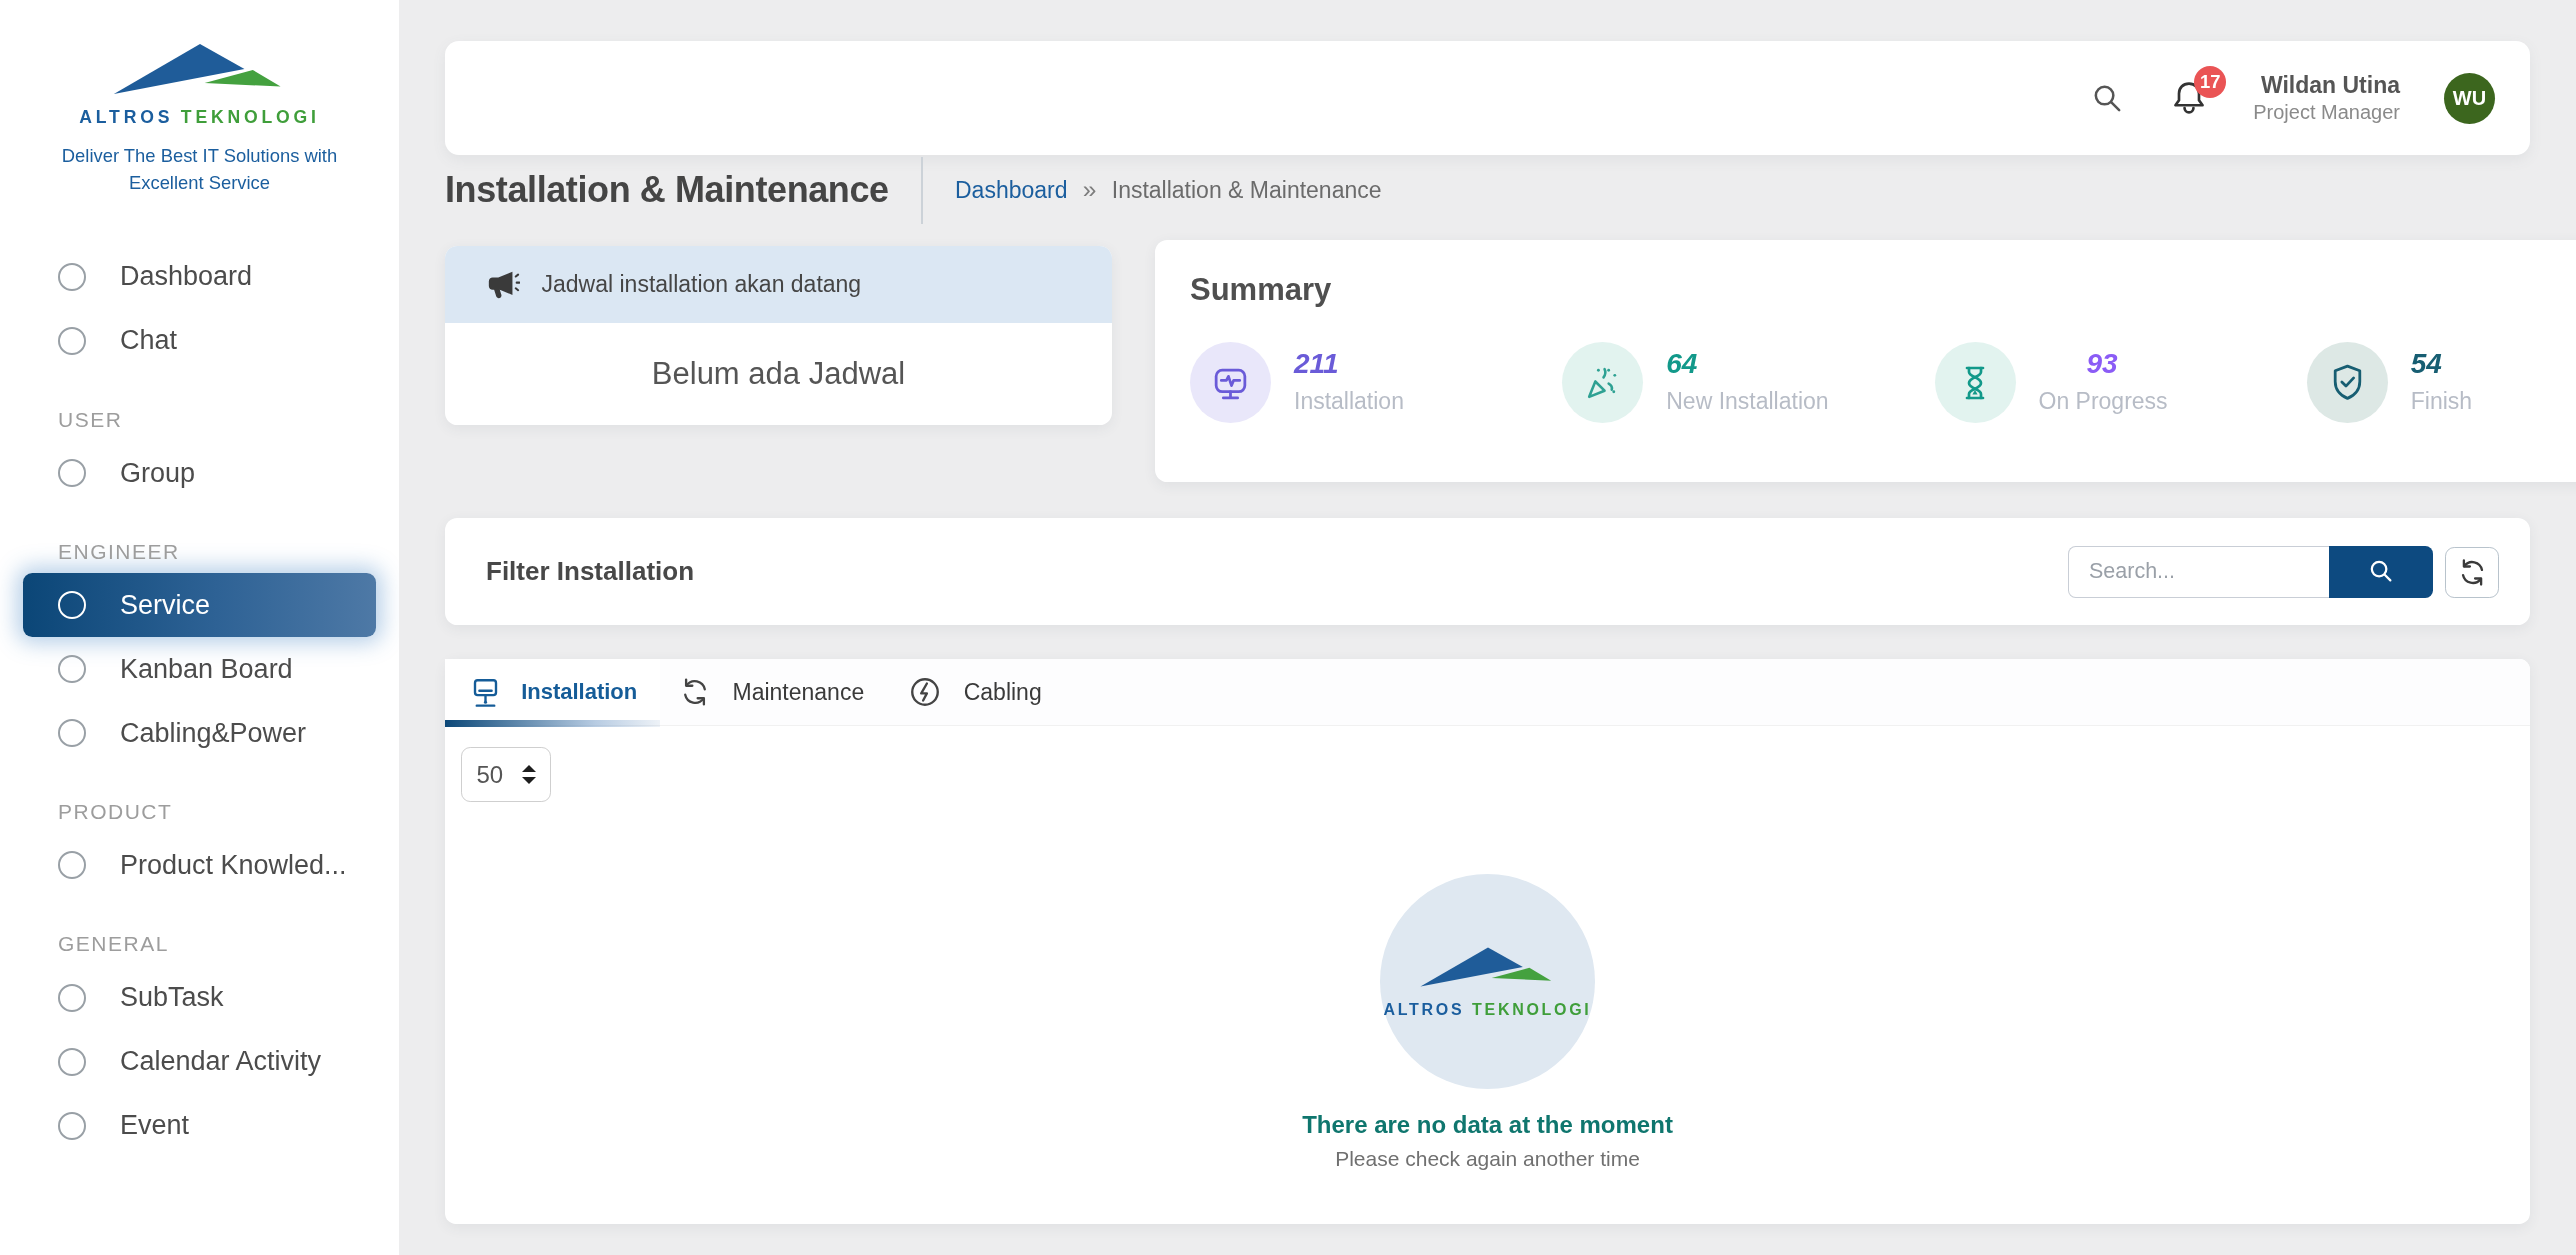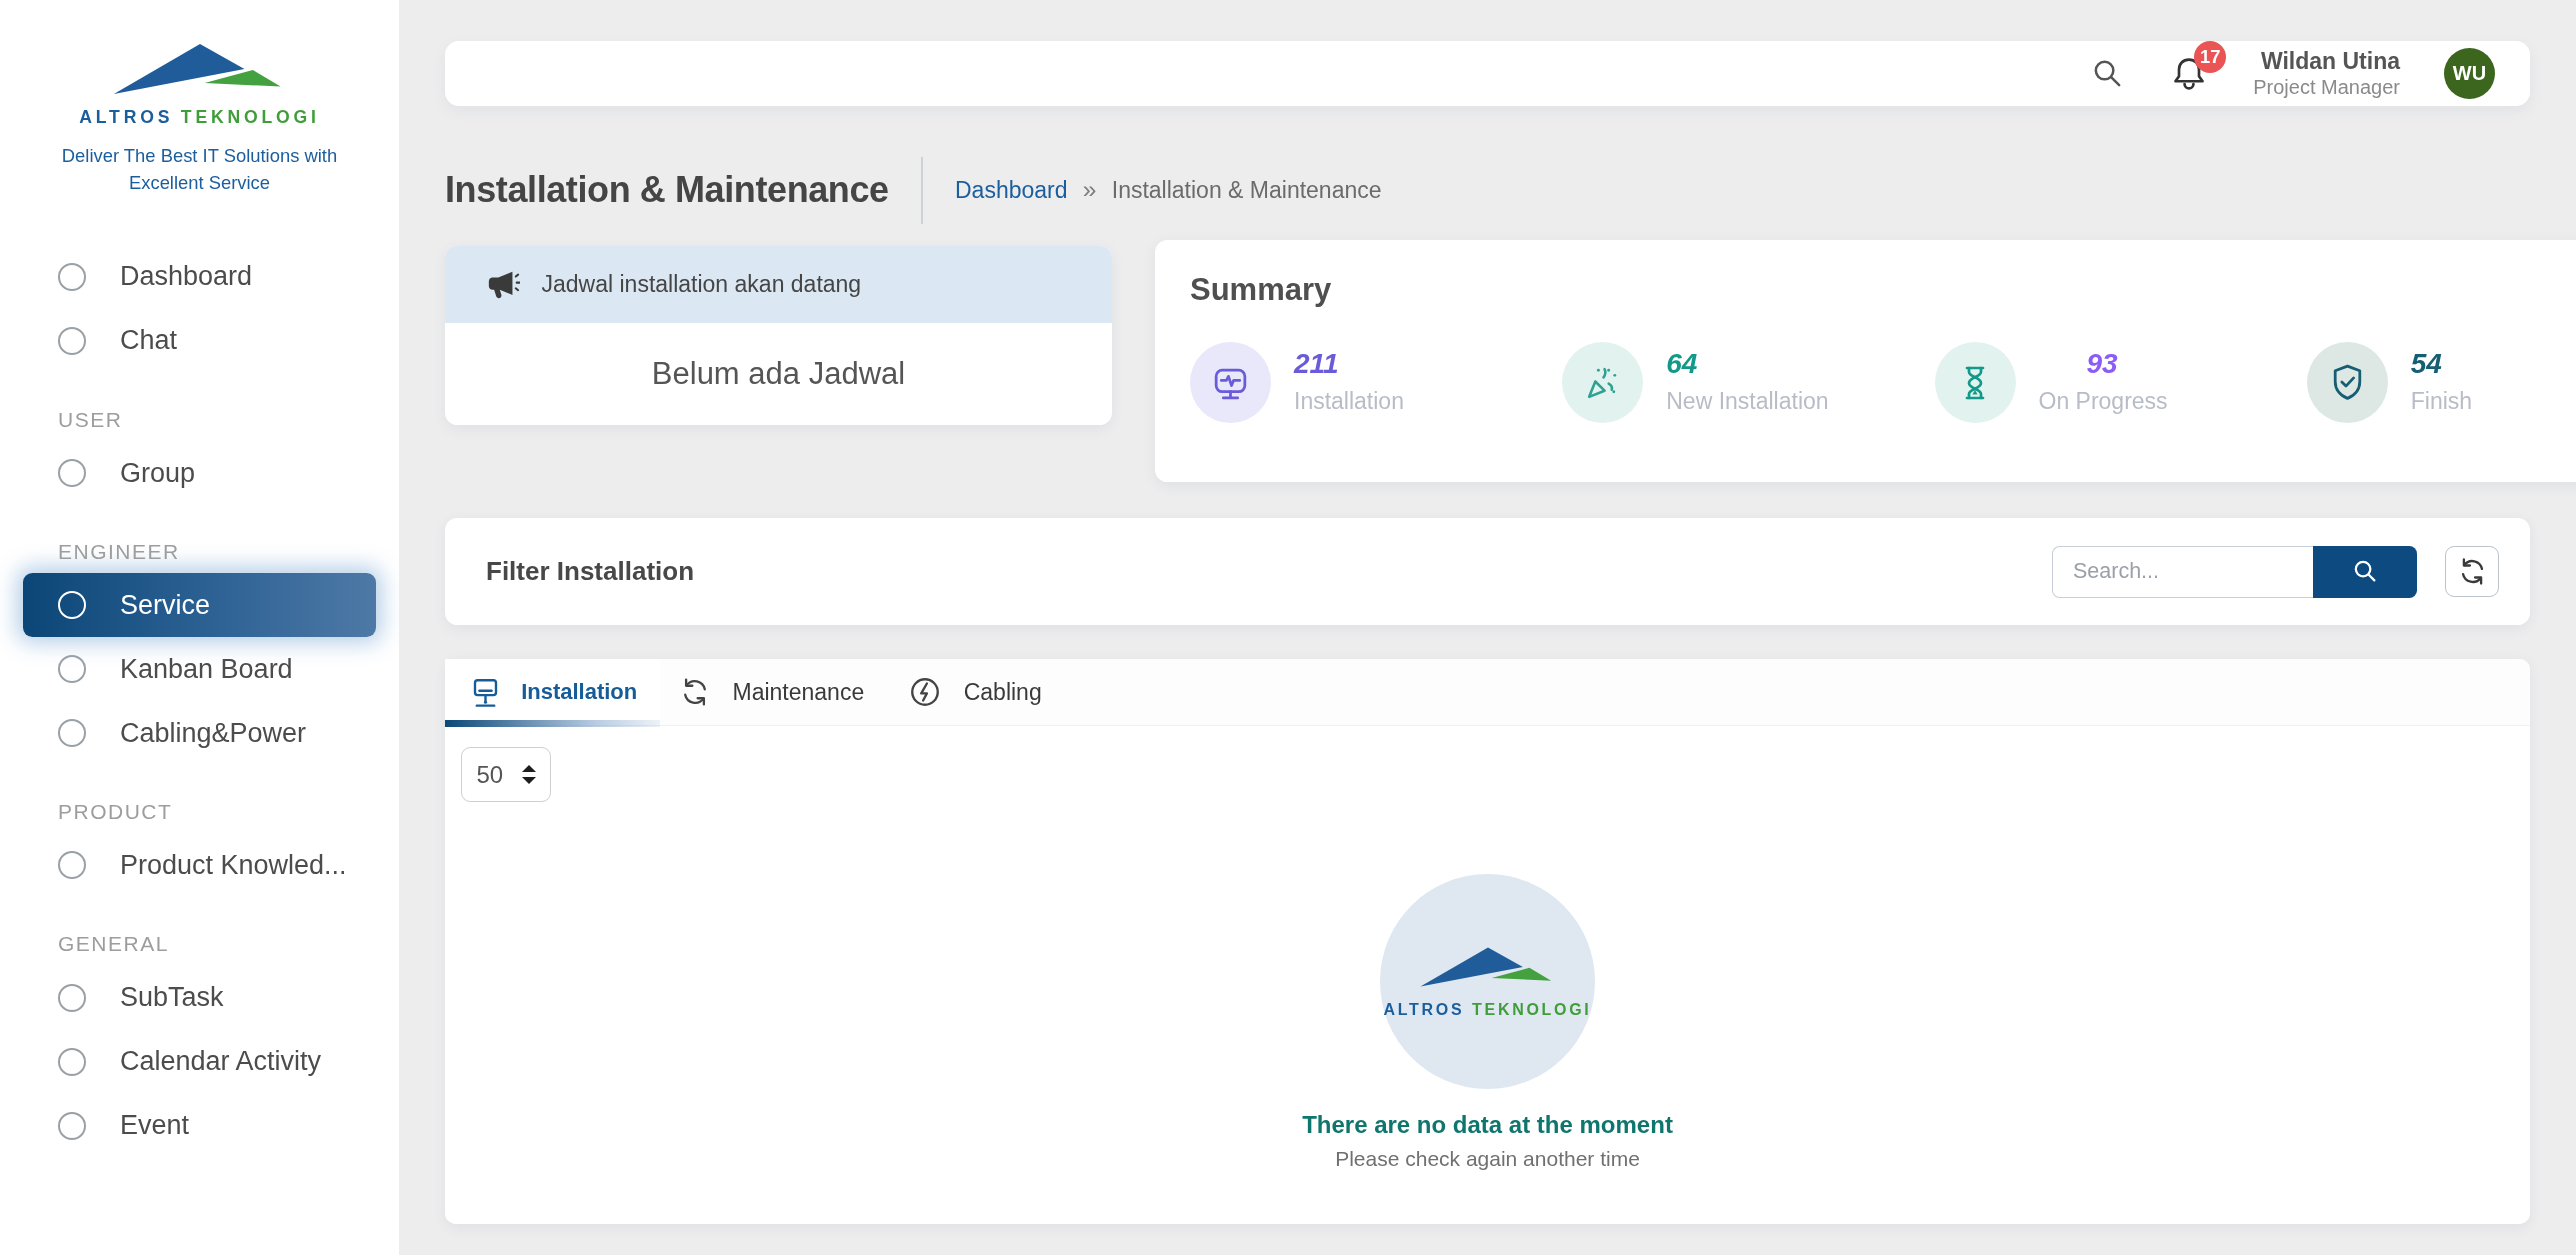--- a/index.html
+++ b/index.html
@@ -45,21 +45,21 @@
   .nav-item.active .radio { border-color: #ffffff; }
   .nav-item.active .nav-label { color: #ffffff; }
   .section-label {
     margin: 35px 0 9.2px; padding-left: 35px;
     font-size: 21px; color: #9d9d9d; letter-spacing: 1.5px;
   }
 
   
   .header-card {
     position: absolute; left: 445px; top: 41px;
-    width: 2085px; height: 65px;
+    width: 2085px; height: 114px;
     background: #fff; border-radius: 14px;
     box-shadow: 0 4.6px 14px rgba(90,100,110,0.08);
     display: flex; align-items: center; justify-content: flex-end;
     gap: 44px; padding-right: 35px;
   }
   .icon-btn { background: none; border: none; cursor: pointer; position: relative; }
   .badge {
     position: absolute; top: -12.3px; right: -17px;
     min-width: 32px; height: 32px; padding: 0 4.6px;
     background: #ea5455; color: #fff; border-radius: 16px;
@@ -124,21 +124,21 @@
   .stat--finish .stat-icon { background: #dde8e5; color: #175e72; }
   .stat--finish .stat-value { color: #175e72; }
 
   
   .filter-card {
     left: 445px; top: 518px; width: 2085px; height: 107px;
     display: flex; align-items: center; justify-content: space-between;
     padding: 0 31px 0 41px;
   }
   .filter-title { font-size: 26px; font-weight: 800; color: #484848; }
-  .filter-controls { display: flex; align-items: center; gap: 28px; }
+  .filter-controls { display: flex; align-items: flex-end; gap: 12px; }
   .search-group { display: flex; }
   .search-input {
     width: 261px; height: 52px;
     border: 1.5px solid #c9ced6; border-right: none;
     border-radius: 7.7px 0 0 7.7px;
     padding: 0 20px; font-size: 21.5px; color: #555;
     font-family: "Liberation Sans", sans-serif; outline: none;
   }
   .search-input::placeholder { color: #9aa0a8; }
   .search-btn {

